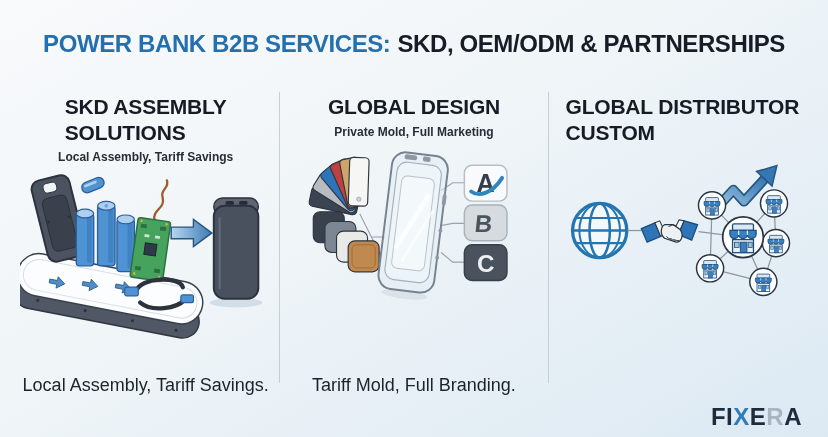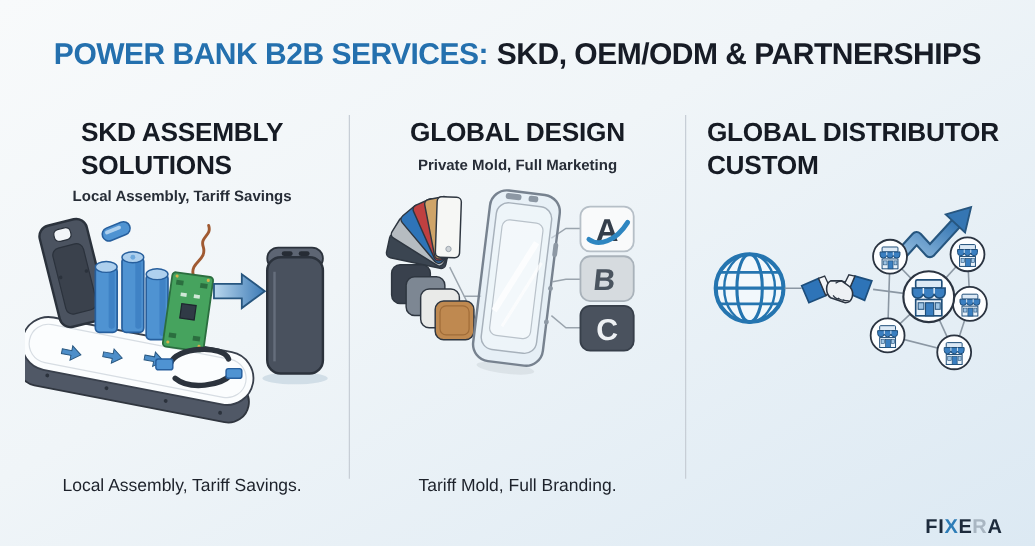--- a/index.html
+++ b/index.html
@@ -14,23 +14,23 @@
   .t-blue{color:#2470ae;}
   .t-dark{color:#171c26;margin-left:7px;}
   
   .cols{position:absolute;top:88px;left:12px;right:12px;bottom:40px;display:flex;}
   .col{flex:1 1 0;min-width:0;display:flex;flex-direction:column;align-items:center;}
   .divider{width:1px;background:#c7ced6;margin:4px 0 14px;}
   .col h2{margin:6px 16px 5px;font-size:21px;line-height:1.22;font-weight:800;
           letter-spacing:-0.2px;color:#161b24;}
   .subtitle{font-size:12px;color:#272d37;text-align:center;font-weight:bold;}
   .illus{flex:1;display:flex;align-items:flex-start;justify-content:center;margin-top:5px;}
-  .caption{margin-top:auto;padding-bottom:1px;font-size:14px;color:#1d222b;text-align:center;}
+  .caption{margin-top:auto;padding-bottom:1px;font-size:18px;color:#1d222b;text-align:center;}
   
-  .logo{position:absolute;right:26px;bottom:6px;font-size:16px;font-weight:800;letter-spacing:0.5px;}
+  .logo{position:absolute;right:26px;bottom:6px;font-size:24px;font-weight:800;letter-spacing:0.5px;}
   .lg-d{color:#1d2b3c;}
   .lg-b{color:#2e7db8;}
   .lg-l{color:#a9b6c2;}
   svg text{font-family:"Liberation Sans",sans-serif;}
 </style>
 </head>
 <body>
 
 <div class="canvas">
 

